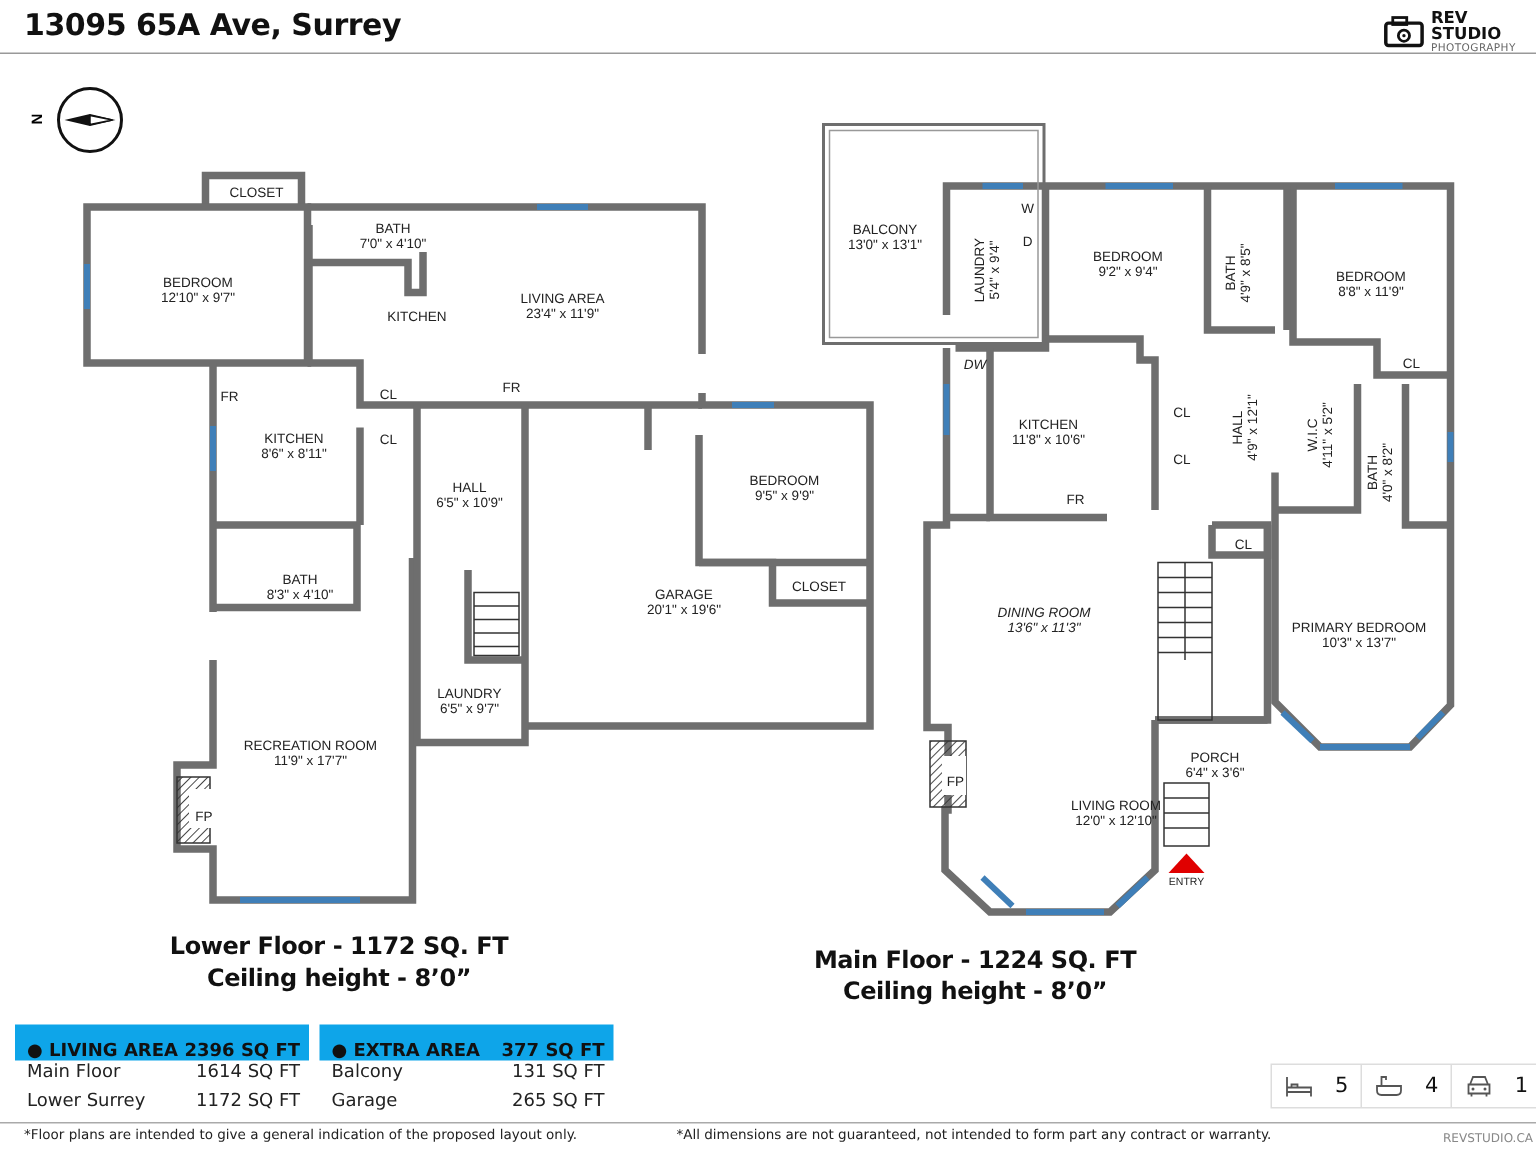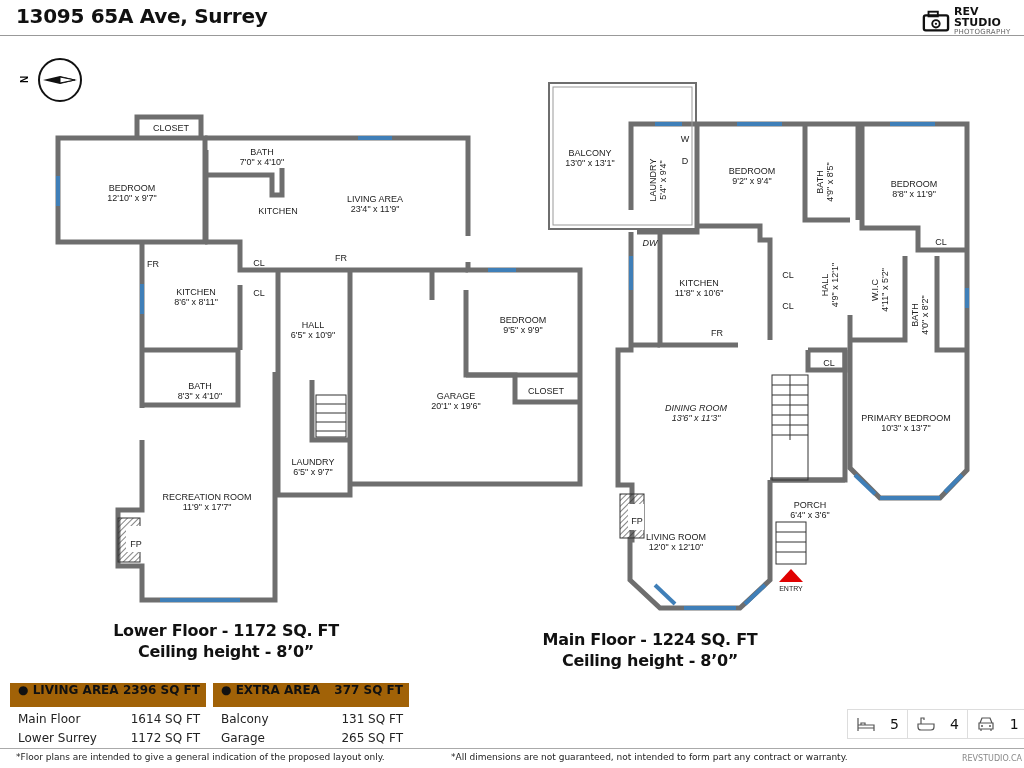--- a/index.html
+++ b/index.html
@@ -9,22 +9,22 @@
   .logo { position: absolute; left: 922px; top: 6px; display: flex; align-items: center; gap: 4px; }
   .logo-cam { width: 30px; height: 24px; position: relative; }
   .logo-text1 { font-size: 11px; font-weight: bold; line-height: 11px; font-family: "DejaVu Sans", sans-serif; }
   .logo-text2 { font-size: 7px; color: #666; line-height: 8px; letter-spacing: 0.3px; }
   .compass { position: absolute; left: 15px; top: 58px; }
   svg.plan { position: absolute; left: 0; top: 0; }
   .room-label { position: absolute; font-family: "Liberation Sans", sans-serif; font-size: 9px; color: #222; text-align: center; line-height: 10px; white-space: nowrap; transform: translateX(-50%); }
   .room-label.rot { transform: translateX(-50%) rotate(-90deg); }
   .floor-caption { position: absolute; font-weight: bold; font-size: 16px; text-align: center; line-height: 21px; transform: translateX(-50%); font-family: "DejaVu Sans", sans-serif; letter-spacing: -0.3px; }
   .area-table { position: absolute; top: 683px; width: 196px; font-size: 12px; }
-  .area-head { background: #a16207; height: 24px; display: flex; justify-content: space-between; align-items: flex-start; padding: 0 6px 0 8px; font-weight: bold; font-size: 12px; }
-  .area-row { display: flex; justify-content: space-between; padding: 0 6px 0 8px; height: 19px; align-items: flex-end; color: #222; }
+  .area-head { background: #0ea5e9; height: 24px; display: flex; justify-content: space-between; align-items: flex-end; padding: 0 6px 0 8px; font-weight: bold; font-size: 12px; }
+  .area-row { display: flex; justify-content: space-between; padding: 0 6px 0 8px; height: 19px; align-items: flex-start; color: #222; }
   .footer-line { position: absolute; left: 0; top: 748px; width: 1024px; height: 1px; background: #aaa; }
   .footnote { position: absolute; top: 752px; font-size: 9px; color: #222; }
   .stats { position: absolute; left: 847px; top: 709px; height: 30px; display: flex; border: 1px solid #ddd; }
   .stat { display: flex; align-items: center; gap: 14px; padding: 0 8px; border-right: 1px solid #ddd; font-size: 14px; }
   .stat:last-child { border-right: none; }
 </style>
 </head>
 <body>
 
 <div class="header-title">13095 65A Ave, Surrey</div>
@@ -248,21 +248,21 @@
   </div>
 <div class="room-label" style="left:906px;top:413px;">
     <div>PRIMARY BEDROOM</div>
     <div>10'3" x 13'7"</div>
   </div>
 <div class="room-label" style="left:810px;top:500px;">
     <div>PORCH</div>
     <div>6'4" x 3'6"</div>
   </div>
 <div class="room-label" style="left:637px;top:516px;">FP</div>
-<div class="room-label" style="left:676px;top:532px;">
+<div class="room-label" style="left:744px;top:532px;">
     <div>LIVING ROOM</div>
     <div>12'0" x 12'10"</div>
   </div>
 <div class="room-label" style="left:791px;top:584px;font-size:7px;">ENTRY</div>
 
 <div class="floor-caption" style="left:226px;top:620px;">
   <div>Lower Floor - 1172 SQ. FT</div>
   <div>Ceiling height - 8’0”</div>
 </div>
 <div class="floor-caption" style="left:650px;top:629px;">

